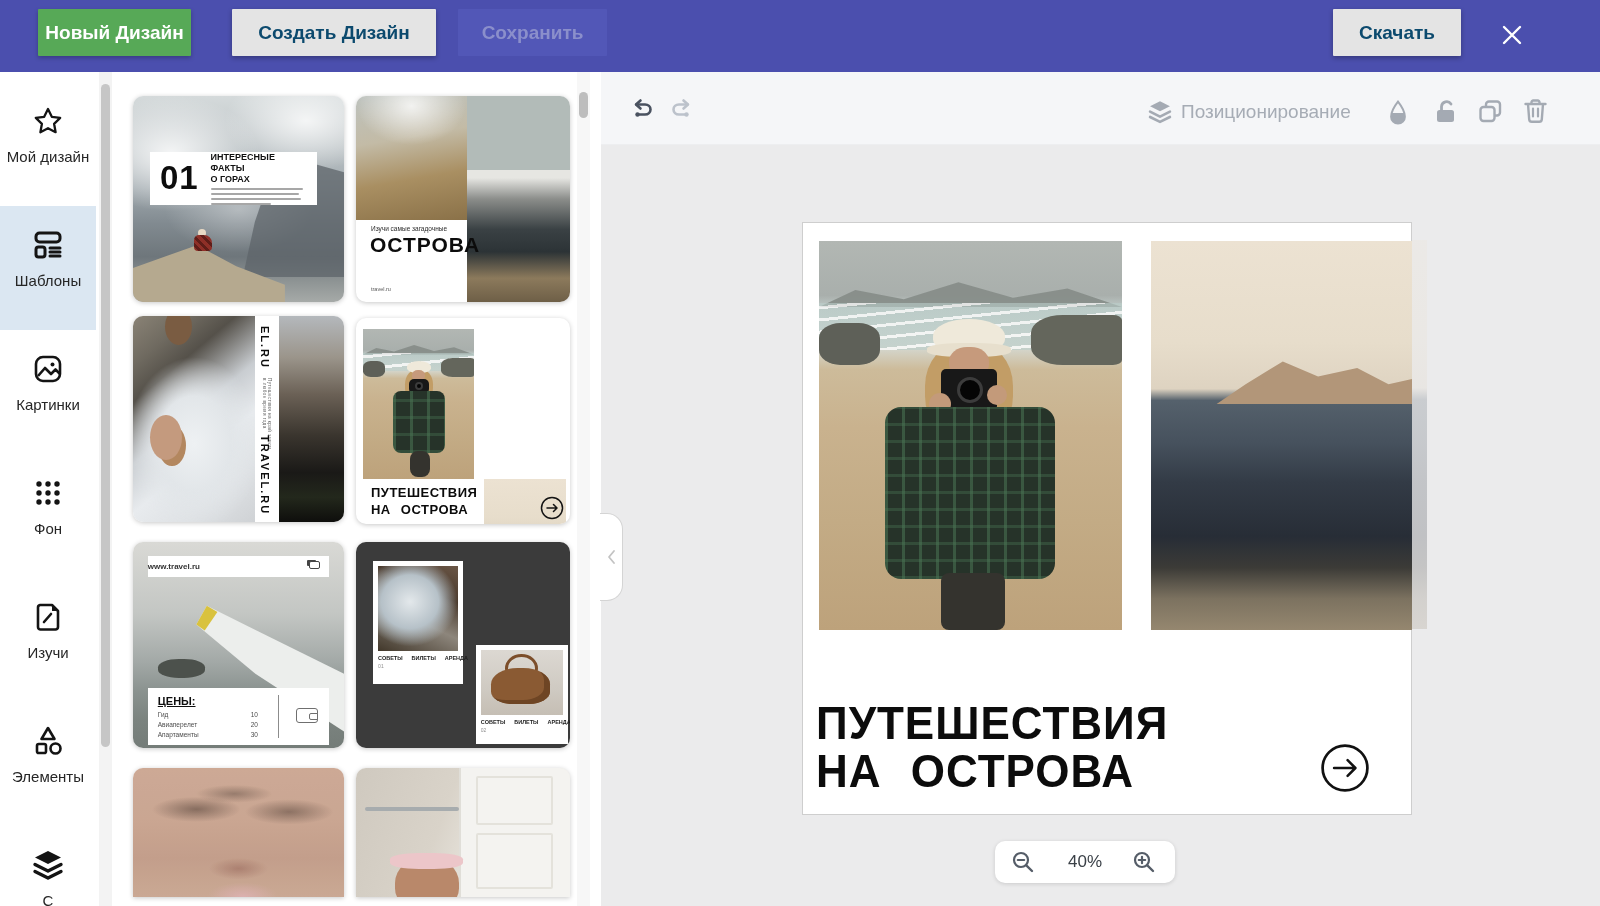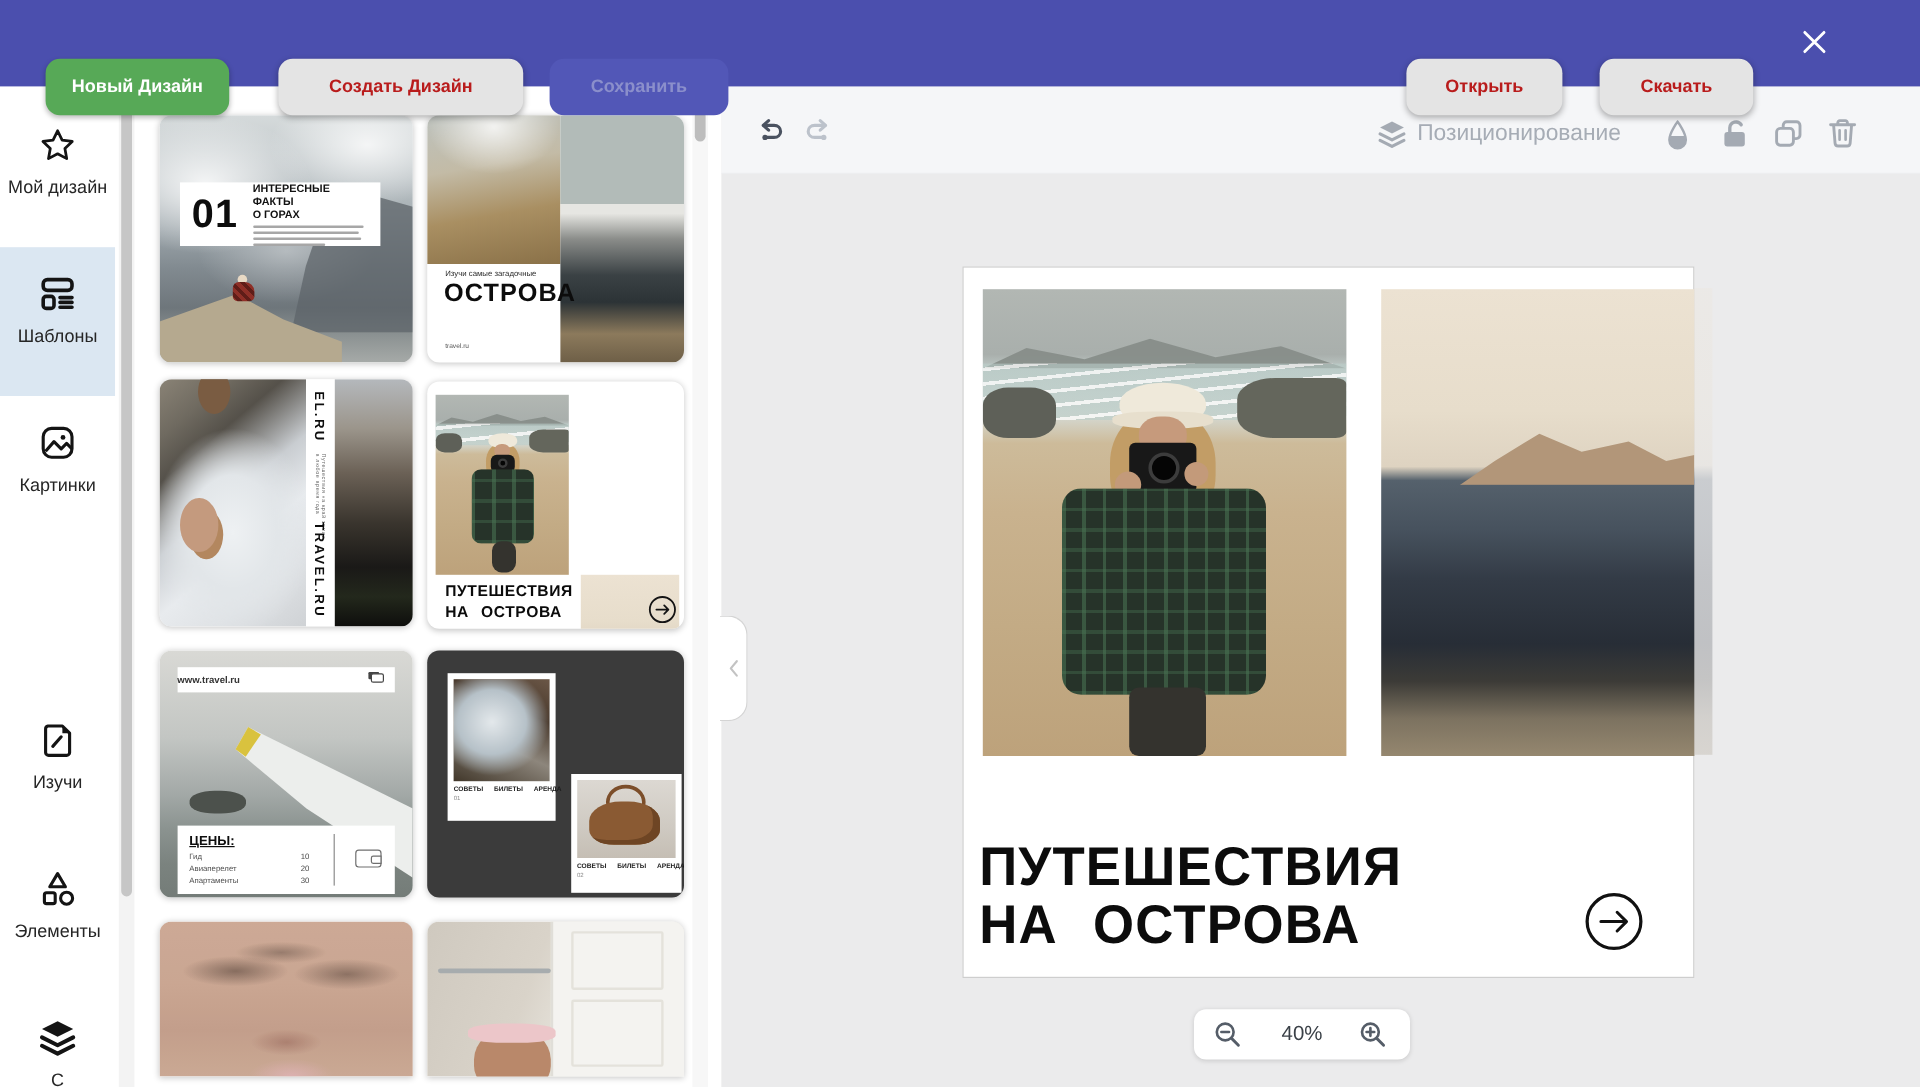--- a/index.html
+++ b/index.html
@@ -2,24 +2,24 @@
 <html><head>
 <meta charset="utf-8">
 <style>
   * { margin:0; padding:0; box-sizing:border-box; }
   html,body { width:1600px; height:906px; }
   body { font-family:"Liberation Sans", sans-serif; background:#fff; position:relative; overflow:hidden; }
   .abs { position:absolute; }
 
   
   .topbar { position:absolute; left:0; top:0; width:1600px; height:72px; background:#4b4fae; z-index:40; }
-  .tb-btn { position:absolute; top:9px; height:47px; border:none; border-radius:12px;
-            font-family:"Liberation Sans",sans-serif; font-weight:bold; font-size:15px; cursor:pointer;margin-top:40px; }
+  .tb-btn { position:absolute; top:9px; height:47px; border:none; border-radius:1px;
+            font-family:"Liberation Sans",sans-serif; font-weight:bold; font-size:19px; cursor:pointer; }
   .tb-green { left:38px; width:153px; background:#57a957; color:#fff; box-shadow:0 2px 4px rgba(0,0,0,.25); }
-  .tb-light { background:#e4e4e4; color:#b91c1c; box-shadow:0 2px 5px rgba(0,0,0,.3); }
+  .tb-light { background:#e4e4e4; color:#0c4a6e; box-shadow:0 2px 5px rgba(0,0,0,.3); }
   .tb-create { left:232px; width:204px; }
   .tb-save { left:458px; width:149px; background:#5257b7; color:#8b8fcb; box-shadow:none; cursor:default; }
   .tb-open { left:1172px; width:130px; }
   .tb-download { left:1333px; width:128px; }
   .tb-close { position:absolute; left:1494px; top:18px; width:36px; height:36px; background:none; border:none; cursor:pointer; }
 
   
   .sidebar { position:absolute; left:0; top:72px; width:96px; height:834px; background:#fff; z-index:30; overflow:hidden; }
   .side-item { position:absolute; left:0; width:96px; height:124px; display:flex; flex-direction:column;
                align-items:center; cursor:pointer; }
@@ -188,21 +188,20 @@
   .zoom-pill .zlevel { position:absolute; left:0; width:100%; text-align:center; top:11px; font-size:17px; color:#3a4047; }
   .zoom-btn { position:absolute; top:9px; width:24px; height:24px; background:none; border:none; cursor:pointer; color:#555d68; }
 </style>
 </head>
 <body>
 
 <div class="topbar">
   <button class="tb-btn tb-green">Новый Дизайн</button>
   <button class="tb-btn tb-light tb-create">Создать Дизайн</button>
   <button class="tb-btn tb-save">Сохранить</button>
-  <button class="tb-btn tb-light tb-open">Открыть</button>
   <button class="tb-btn tb-light tb-download">Скачать</button>
   <button class="tb-close">
     <svg width="26" height="26" viewBox="0 0 26 26">
         <path d="M5 5L21 21M21 5L5 21" stroke="#fff" stroke-width="2.4" stroke-linecap="round"></path>
       </svg>
   </button>
 </div>
 
 <div class="sidebar">
   <div class="side-item" style="top:10px">
@@ -225,20 +224,38 @@
   </div>
   <div class="side-item" style="top:258px">
     <span class="icn">
       <svg width="32" height="32" viewBox="0 0 32 32" fill="none">
         <rect x="4" y="4" width="24" height="24" rx="7" stroke="#141414" stroke-width="2.6"></rect>
         <circle cx="20.5" cy="11.5" r="2" fill="#141414"></circle>
         <path d="M6 23l7-8 6 6 4.5-4.5L28 21" stroke="#141414" stroke-width="2.6" stroke-linejoin="round"></path>
       </svg>
     </span>
     <span class="lbl">Картинки</span>
+  </div>
+  <div class="side-item" style="top:382px">
+    <span class="icn">
+      <svg width="32" height="32" viewBox="0 0 32 32">
+        <g fill="#141414">
+          <circle cx="7" cy="7" r="2.7"></circle>
+            <circle cx="16" cy="7" r="2.7"></circle>
+            <circle cx="25" cy="7" r="2.7"></circle>
+          <circle cx="7" cy="16" r="2.7"></circle>
+            <circle cx="16" cy="16" r="2.7"></circle>
+            <circle cx="25" cy="16" r="2.7"></circle>
+          <circle cx="7" cy="25" r="2.7"></circle>
+            <circle cx="16" cy="25" r="2.7"></circle>
+            <circle cx="25" cy="25" r="2.7"></circle>
+        </g>
+      </svg>
+    </span>
+    <span class="lbl">Фон</span>
   </div>
   <div class="side-item" style="top:506px">
     <span class="icn">
       <svg width="32" height="32" viewBox="0 0 32 32" fill="none">
         <path d="M8 4h12l6 6v16a2.5 2.5 0 01-2.5 2.5h-15A2.5 2.5 0 016 26V6.5A2.5 2.5 0 018 4z" stroke="#141414" stroke-width="2.6" stroke-linejoin="round"></path>
         <path d="M20 4v6h6" fill="#141414"></path>
         <path d="M12 21l7-8" stroke="#141414" stroke-width="2.6" stroke-linecap="round"></path>
       </svg>
     </span>
     <span class="lbl">Изучи</span>

